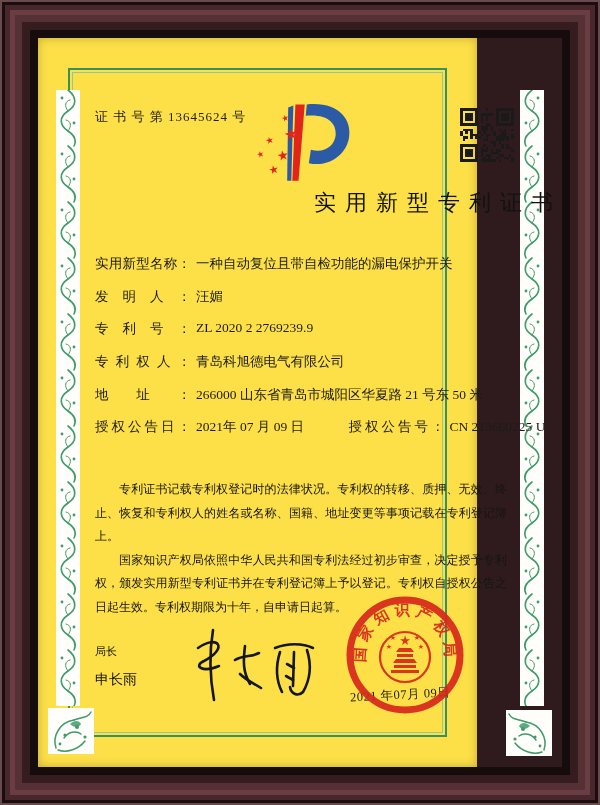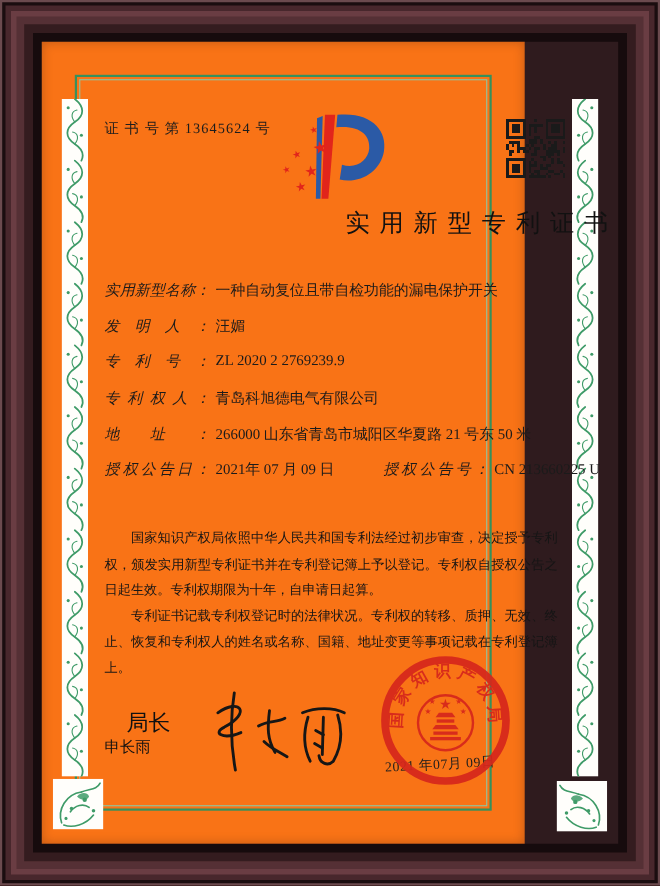--- a/index.html
+++ b/index.html
@@ -3,48 +3,48 @@
 <meta charset="utf-8">
 <style>
   html,body{margin:0;padding:0;width:600px;height:805px;overflow:hidden;
     font-family:"Liberation Serif","DejaVu Serif",serif;background:#1d0f11;}
   .stage{position:relative;width:600px;height:805px;}
   
   .frame{position:absolute;inset:0;background:#2f1b1e;
     box-shadow:inset 0 0 0 2px #6b4a4e,inset 0 0 0 5px #1a0d0f,inset 0 0 0 10px #48272c,
       inset 0 0 0 15px #6a3d43,inset 0 0 0 22px #553035,inset 0 0 0 30px #341c1f,
       inset 0 0 0 38px #160b0d;}
-  .paper{position:absolute;left:38px;top:38px;width:439px;height:729px;background:#f97316;
+  .paper{position:absolute;left:38px;top:38px;width:439px;height:729px;background:#fde047;
     box-shadow:inset 0 0 10px rgba(40,20,20,.28);}
   
   .gb{position:absolute;inset:30px;border:2px solid #35915d;}
   .gb::before{content:"";position:absolute;inset:2px;border:1px solid #8cc8a2;}
   .vine{position:absolute;top:52px;width:24px;height:616px;}
   .vine.left{left:18px;} .vine.right{left:482px;}
   .corner-orn{position:absolute;width:46px;height:46px;}
   .corner-orn.bl{left:10px;top:670px;} .corner-orn.br{left:468px;top:672px;}
   
   .cert-no{position:absolute;left:57px;top:70px;font-size:13px;letter-spacing:1px;color:#1d1d1d;}
   .logo{position:absolute;left:200px;top:54px;width:120px;height:98px;}
   .qr{position:absolute;left:422px;top:70px;width:54px;height:54px;}
   .title{position:absolute;left:0;top:150px;width:524px;text-align:right;
     font-size:22px;font-weight:400;letter-spacing:9px;color:#111;text-indent:9px;}
   
   .fields{position:absolute;left:57px;top:217px;width:412px;font-size:13.5px;color:#1b1b1b;}
   .row{height:32.7px;white-space:nowrap;}
   .flabel{display:inline-block;width:96px;text-align:justify;text-align-last:justify;
-    vertical-align:top;font-style:italic;}
+    vertical-align:top;}
   .fvalue{margin-left:5px;text-align:right;}
   .grp1{display:inline-block;min-width:250px;}
   
   .body-text{position:absolute;left:57px;top:440px;width:412px;font-size:12px;
     line-height:23.5px;color:#151515;text-align:justify;}
   .body-text p{margin:0;text-indent:2em;}
   
-  .role{position:absolute;left:57px;top:606px;font-size:20px;color:#111;margin-left:20px;}
+  .role{position:absolute;left:57px;top:606px;font-size:11px;color:#111;}
   .signer{position:absolute;left:57px;top:633px;font-size:14px;color:#111;}
   .sig{position:absolute;left:145px;top:584px;width:150px;height:88px;}
   .seal-date{position:absolute;left:312px;top:648px;width:130px;font-size:12.5px;
     color:#1e1e1e;transform:rotate(-3deg);letter-spacing:.5px;}
   .seal{position:absolute;left:305px;top:555px;width:124px;height:124px;opacity:.92;}
 </style>
 </head>
 <body>
 
 <div class="stage">
@@ -383,22 +383,22 @@
         <span class="grp1">
           <span class="flabel">授权公告日：</span><span class="fvalue">2021年 07 月 09 日</span>
         </span>
         <span>
           <span class="flabel">授权公告号：</span><span class="fvalue">CN 213660225 U</span>
         </span>
       </div>
     </div>
 
     <div class="body-text">
+      <p>专利证书记载专利权登记时的法律状况。专利权的转移、质押、无效、终止、恢复和专利权人的姓名或名称、国籍、地址变更等事项记载在专利登记簿上。</p>
       <p>国家知识产权局依照中华人民共和国专利法经过初步审查，决定授予专利权，颁发实用新型专利证书并在专利登记簿上予以登记。专利权自授权公告之日起生效。专利权期限为十年，自申请日起算。</p>
-      <p>专利证书记载专利权登记时的法律状况。专利权的转移、质押、无效、终止、恢复和专利权人的姓名或名称、国籍、地址变更等事项记载在专利登记簿上。</p>
     </div>
 
     <div class="role">局长</div>
     <div class="signer">申长雨</div>
 
     <svg class="sig" viewBox="0 0 150 88">
       <g fill="none" stroke="#161616" stroke-width="2.6" stroke-linecap="round">
         <path d="M30,8 C26,32 27,56 31,78"></path>
         <path d="M15,26 C35,12 46,26 21,39 C10,44 19,51 36,44"></path>
         <path d="M62,24 C60,40 60,50 67,62"></path>

